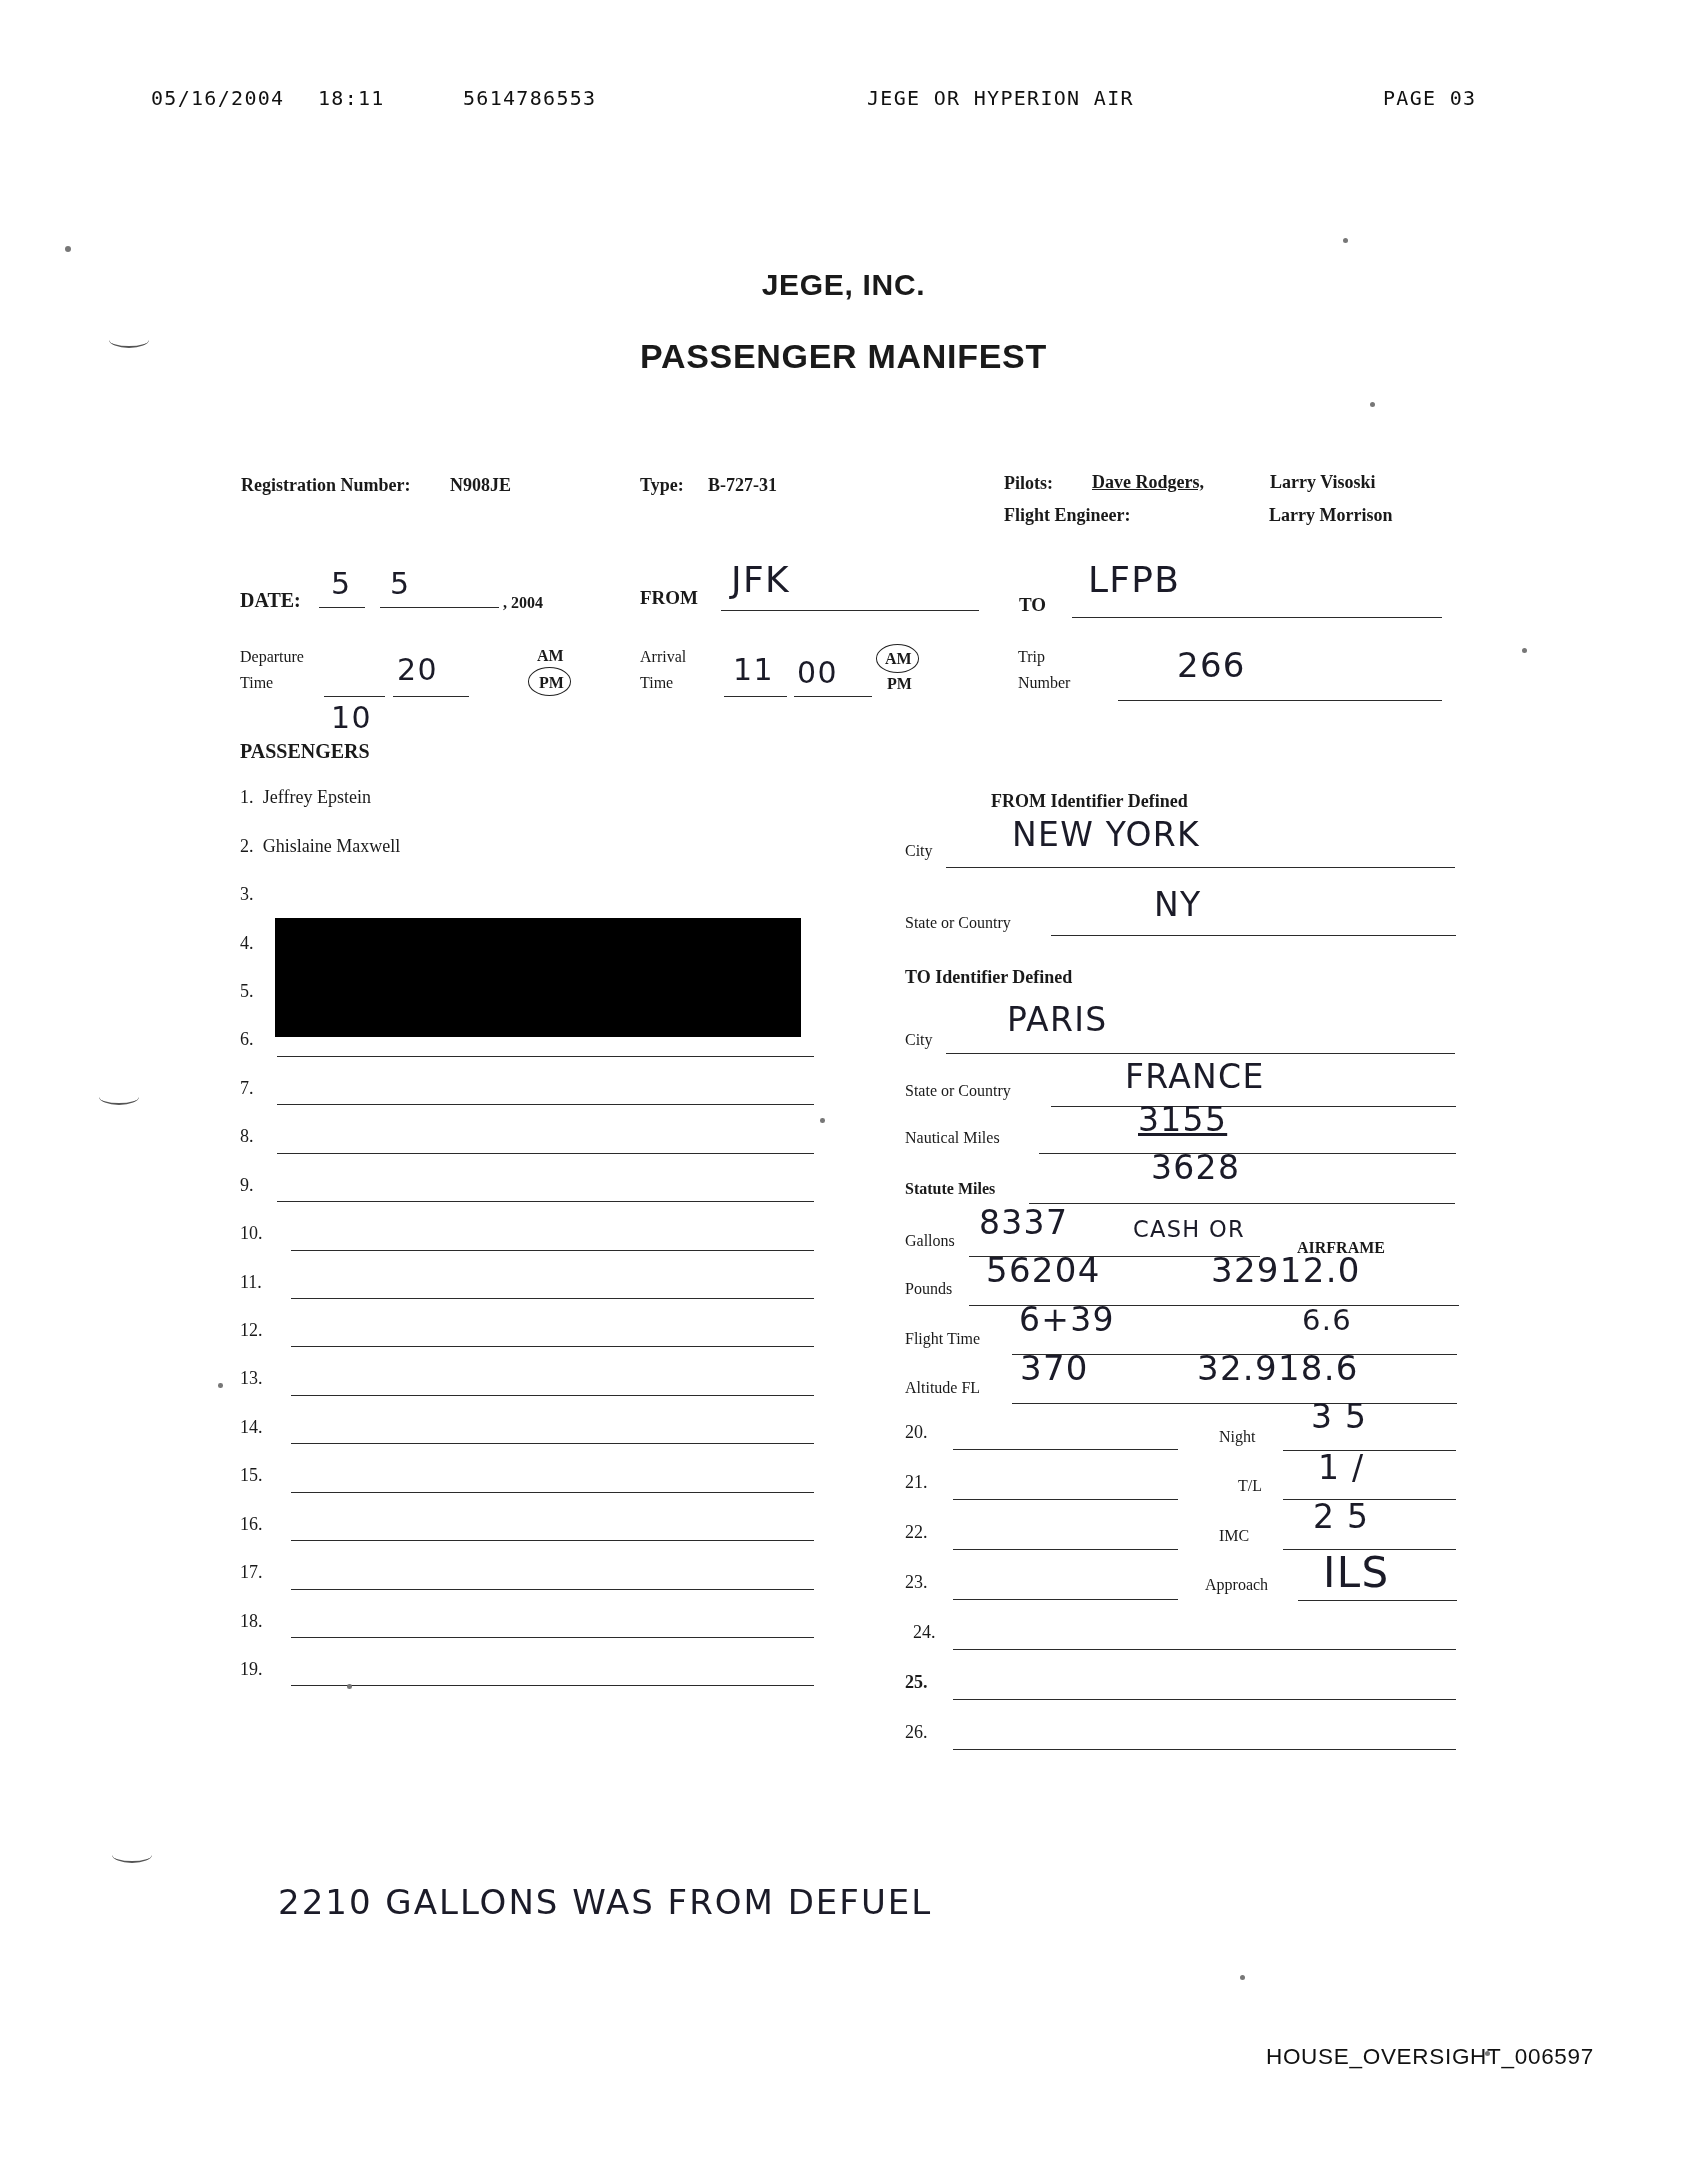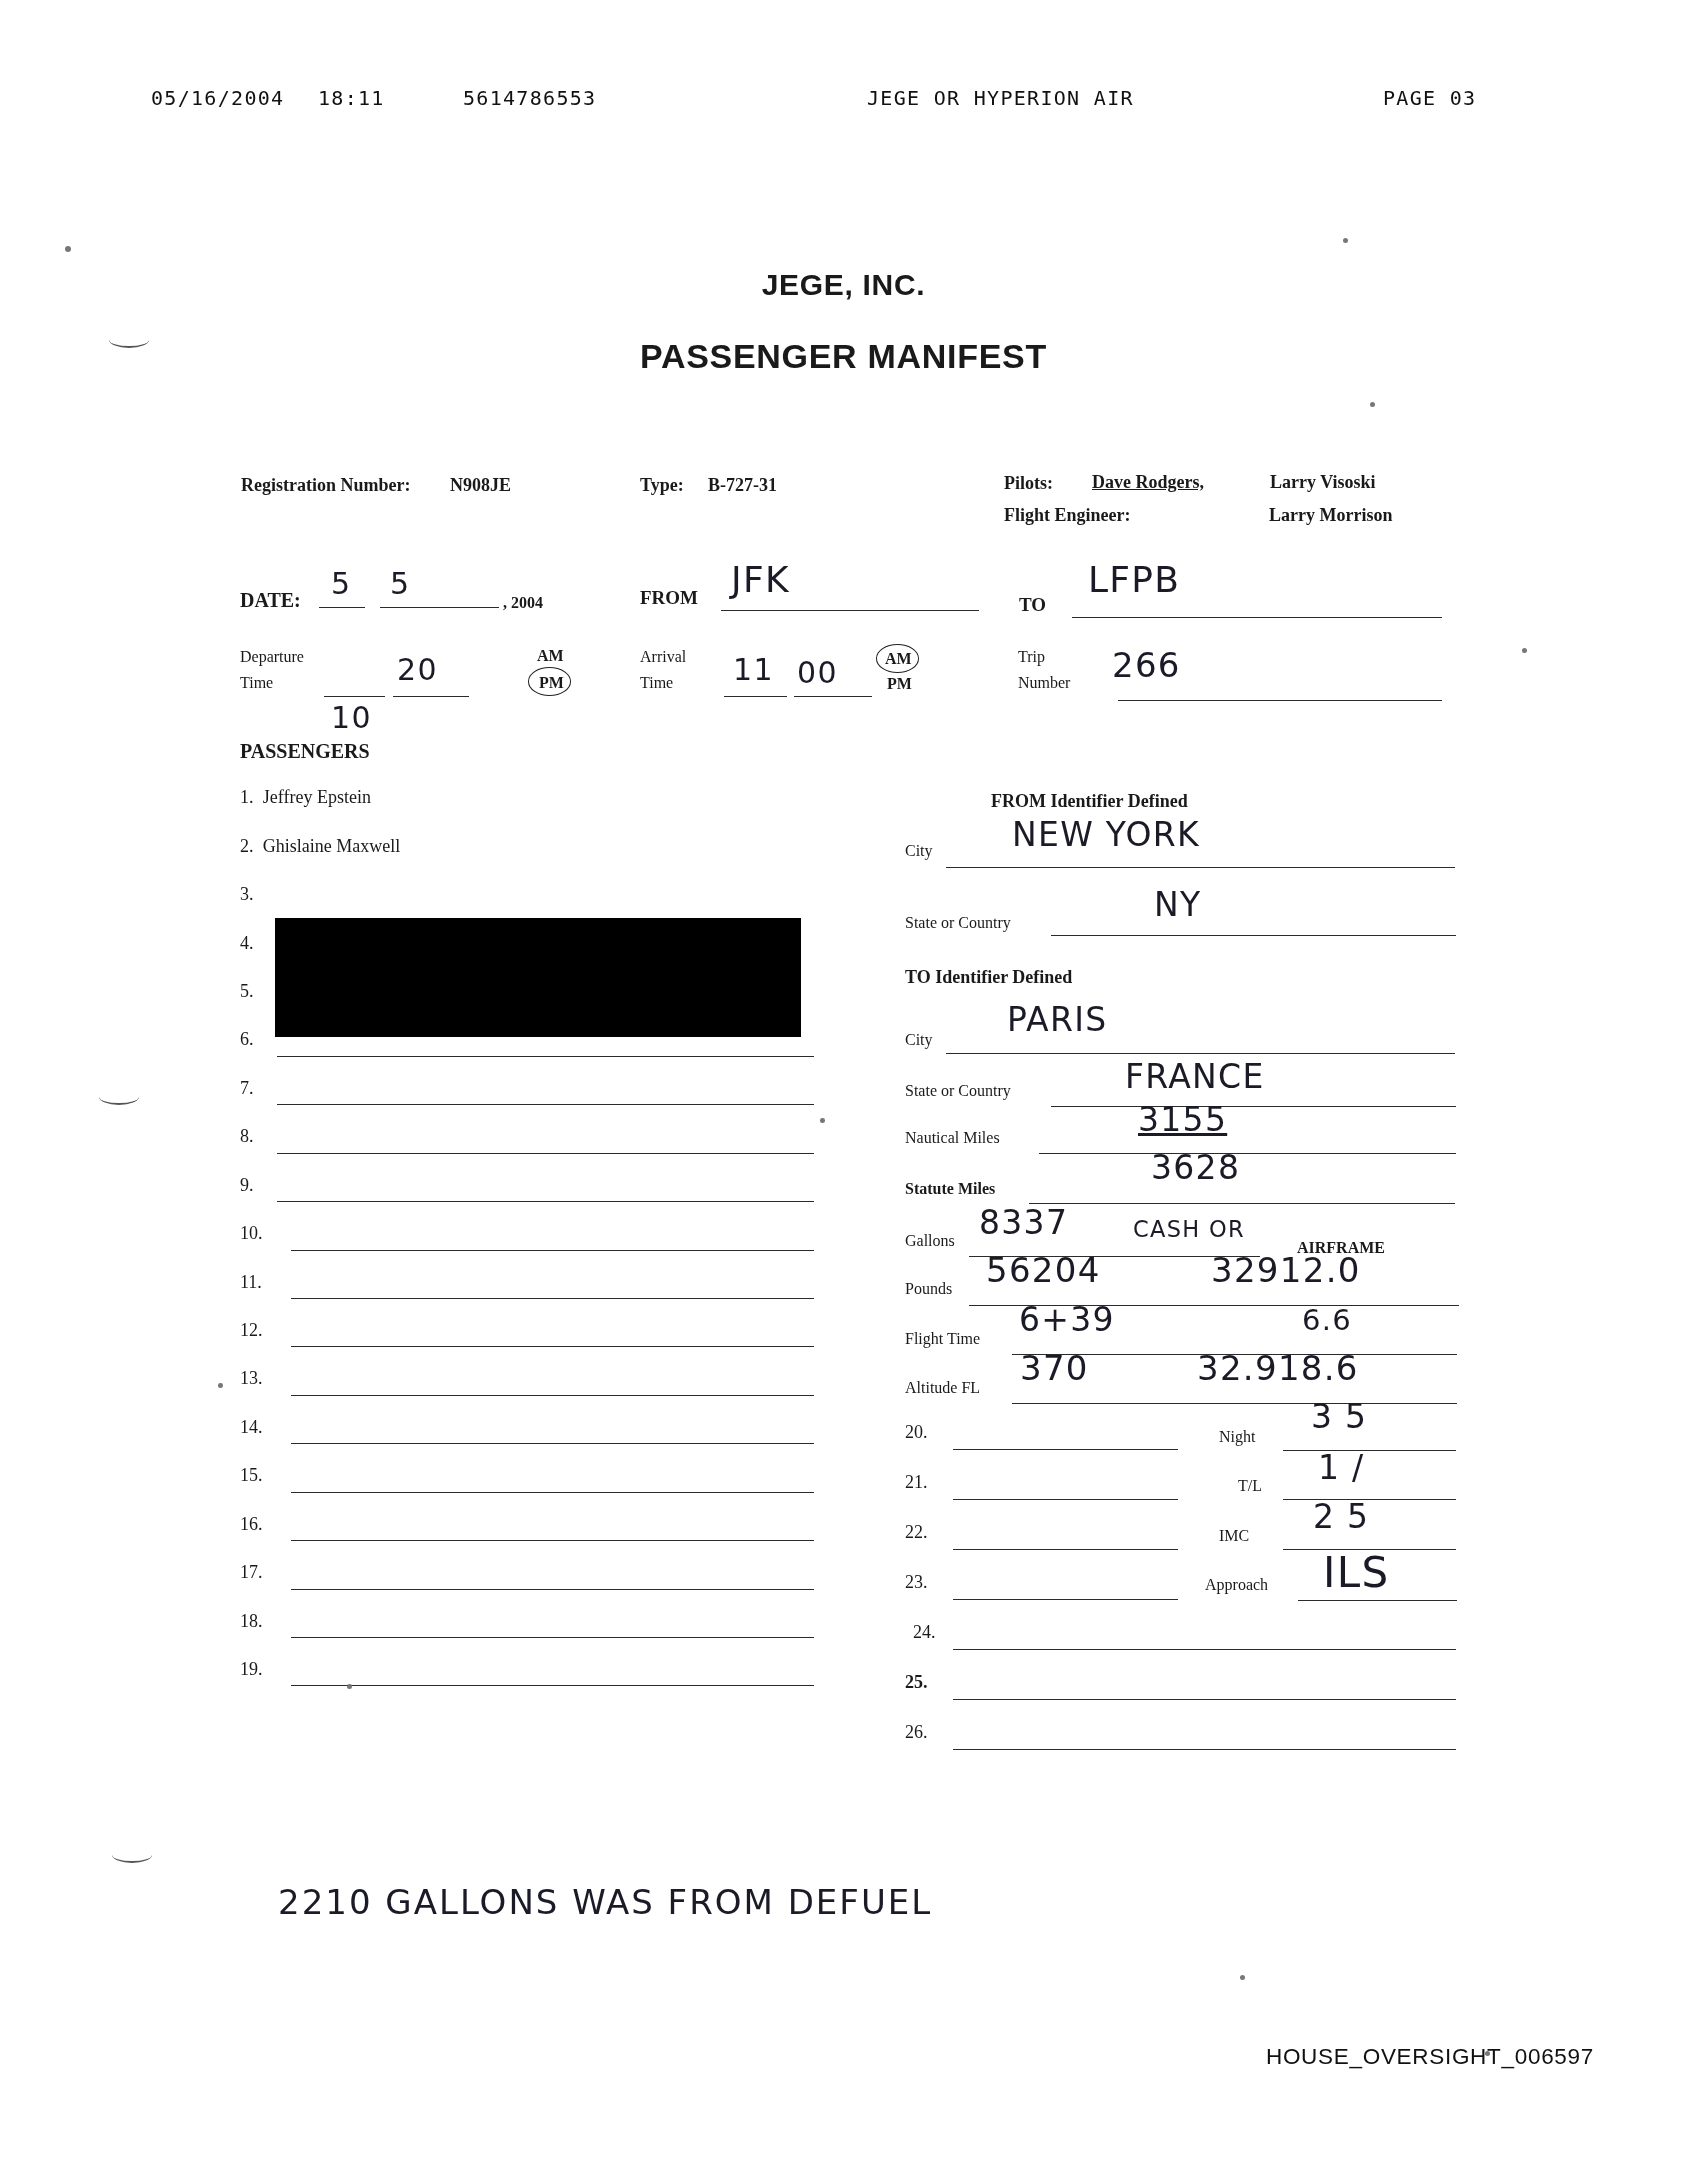--- a/index.html
+++ b/index.html
@@ -173,21 +173,21 @@
 <div class="hw" style="top:652px; left:733px;">11</div>
 <div class="hw" style="top:655px; left:797px;">00</div>
 <div class="rule" style="top:696px; left:724px; width:63px;"></div>
 <div class="rule" style="top:696px; left:794px; width:78px;"></div>
 <div class="lbl sm" style="top:650px; left:885px;">AM</div>
 <div class="lbl sm" style="top:675px; left:887px;">PM</div>
 <div class="circle-mark" style="top:644px; left:876px;"></div>
 
 <div class="lbl sm" style="top:648px; left:1018px; font-weight:normal;">Trip</div>
 <div class="lbl sm" style="top:674px; left:1018px; font-weight:normal;">Number</div>
-<div class="hw" style="top:645px; left:1112px; font-size:34px;">266</div>
+<div class="hw" style="top:645px; left:1177px; font-size:34px;">266</div>
 <div class="rule" style="top:700px; left:1118px; width:324px;"></div>
 
 <div class="lbl" style="top:740px; left:240px; font-size:20px;">PASSENGERS</div>
 
 <div id="passenger-list">
     <div class="pline" style="top: 787px; left: 240px;"><span>1.</span><span style="margin-left: 9.3px;">Jeffrey Epstein</span></div>
     <div class="pline" style="top: 836px; left: 240px;"><span>2.</span><span style="margin-left: 9.3px;">Ghislaine Maxwell</span></div>
     <div class="pline" style="top: 884px; left: 240px;"><span>3.</span><span style="margin-left: 9.3px;"></span></div>
     <div class="pline" style="top: 933px; left: 240px;"><span>4.</span><span style="margin-left: 9.3px;"></span></div>
     <div class="pline" style="top: 981px; left: 240px;"><span>5.</span><span style="margin-left: 9.3px;"></span></div>

